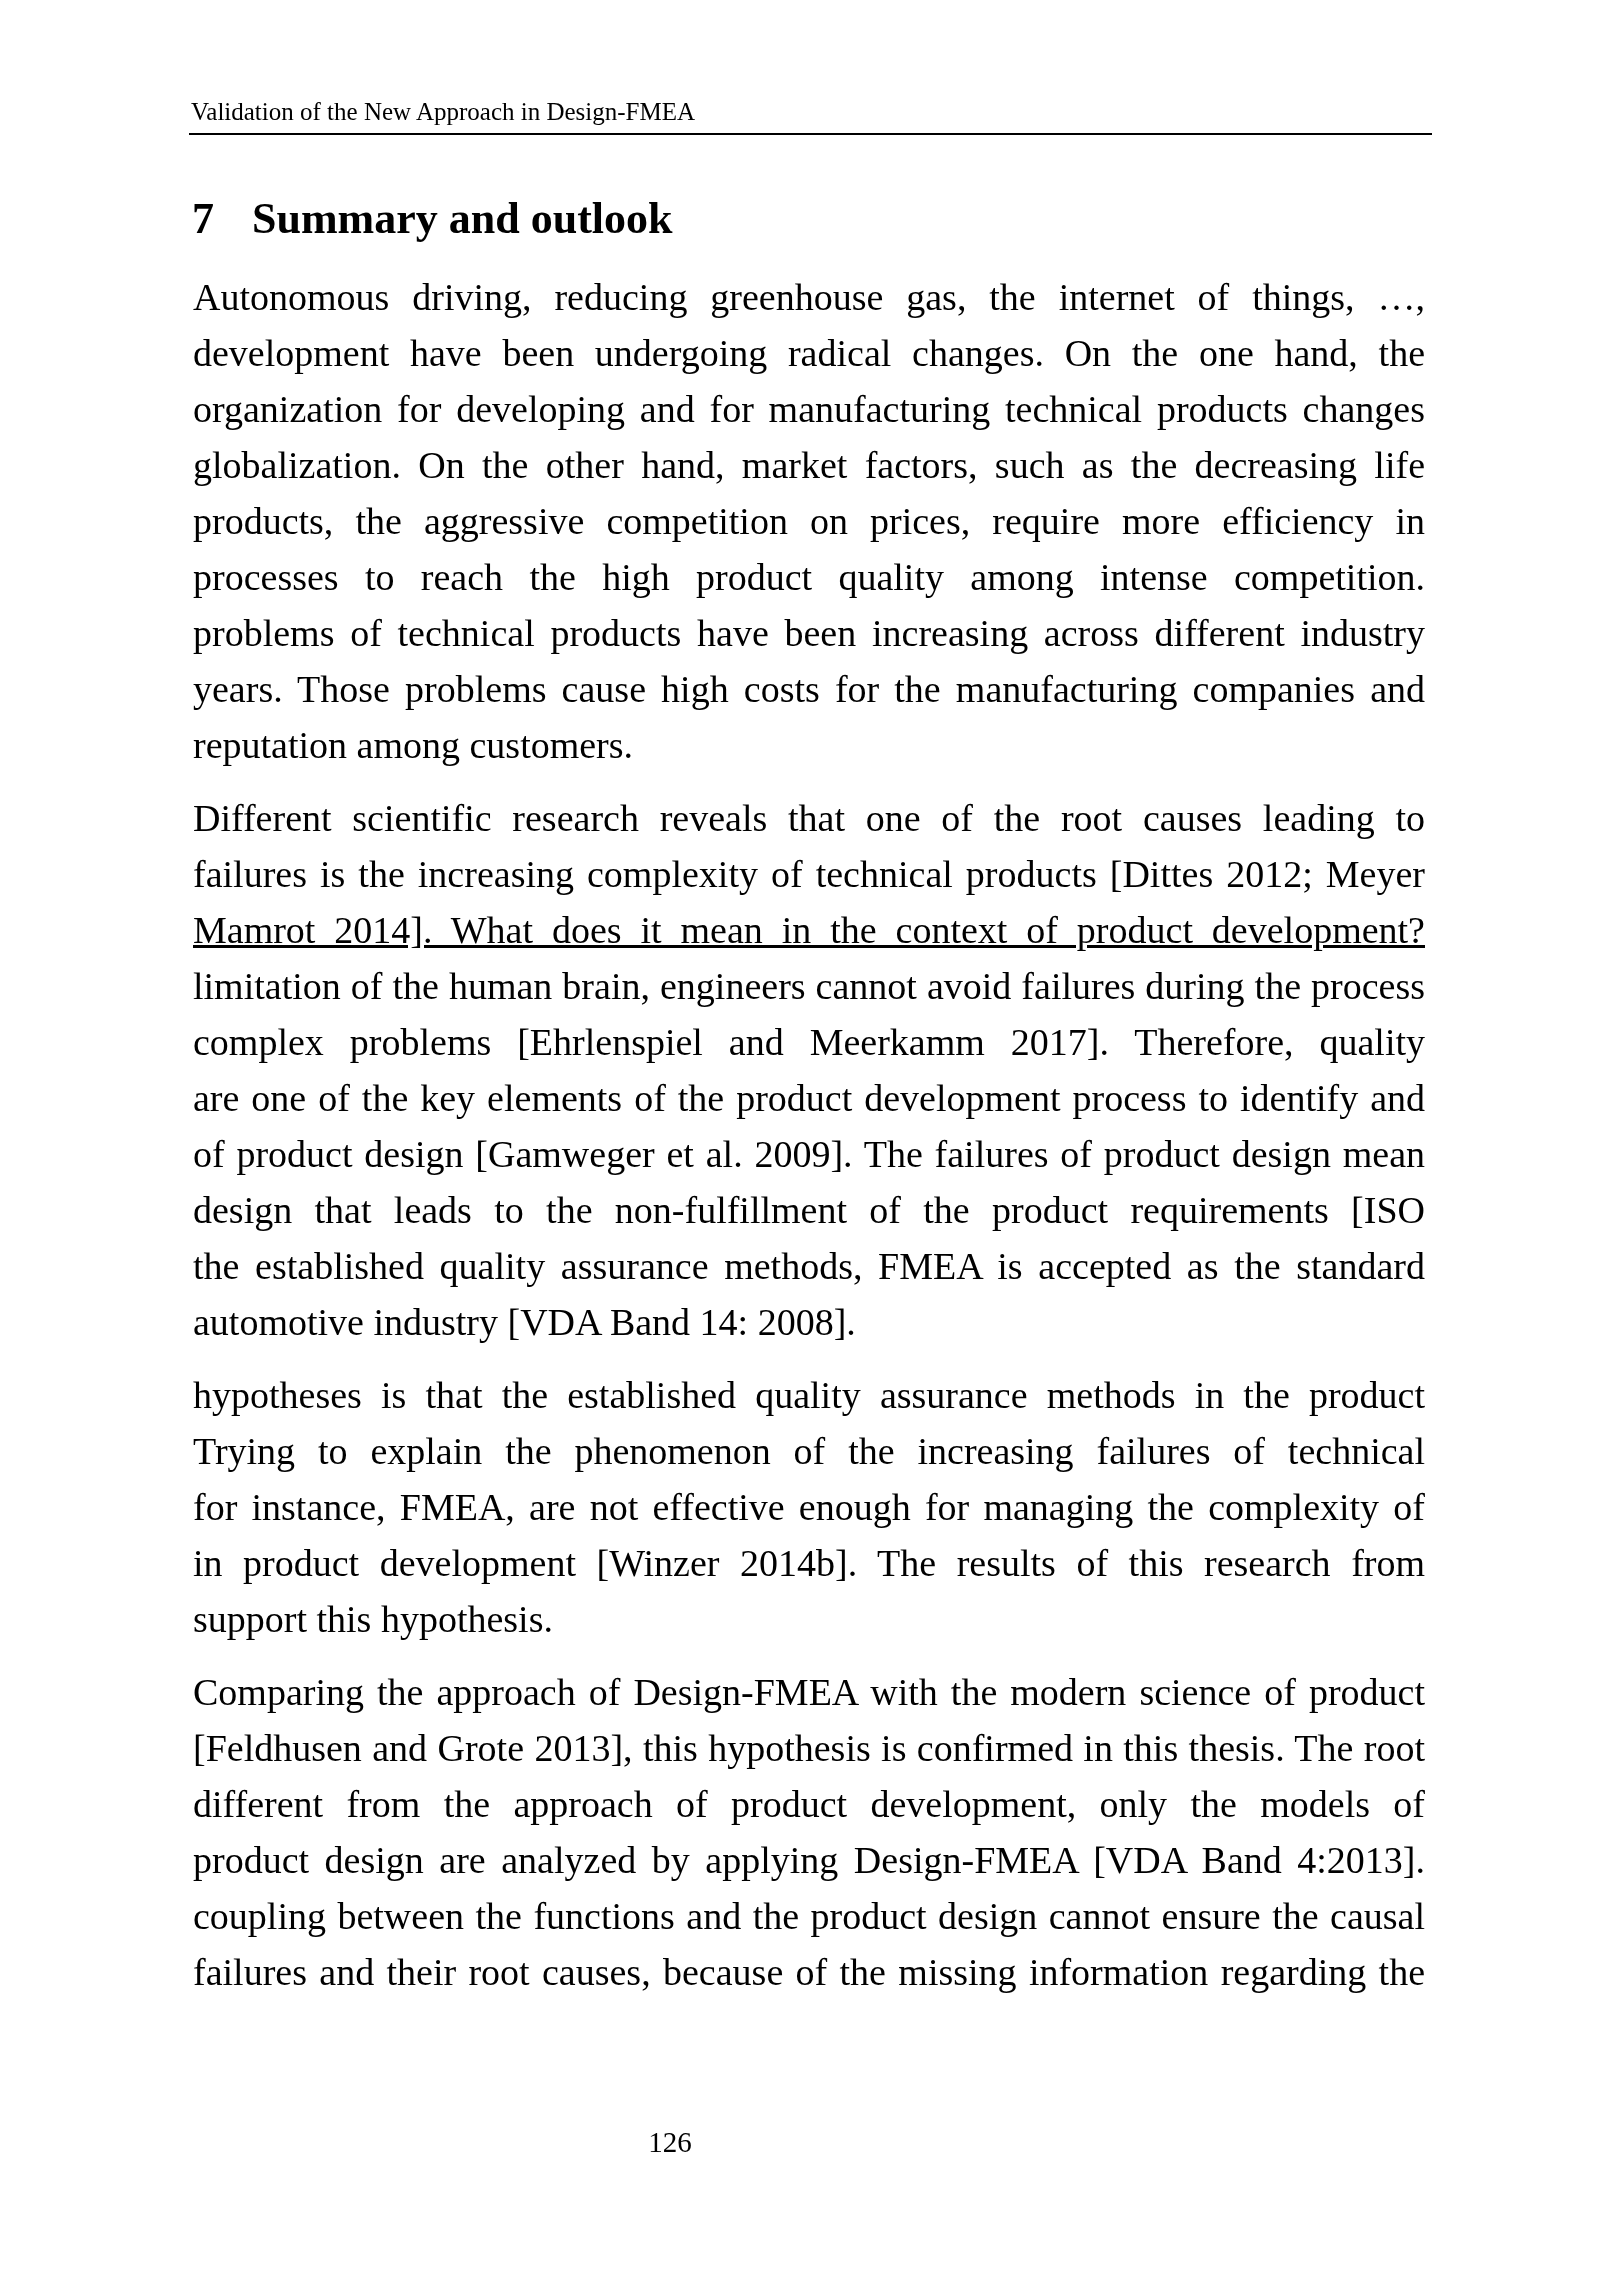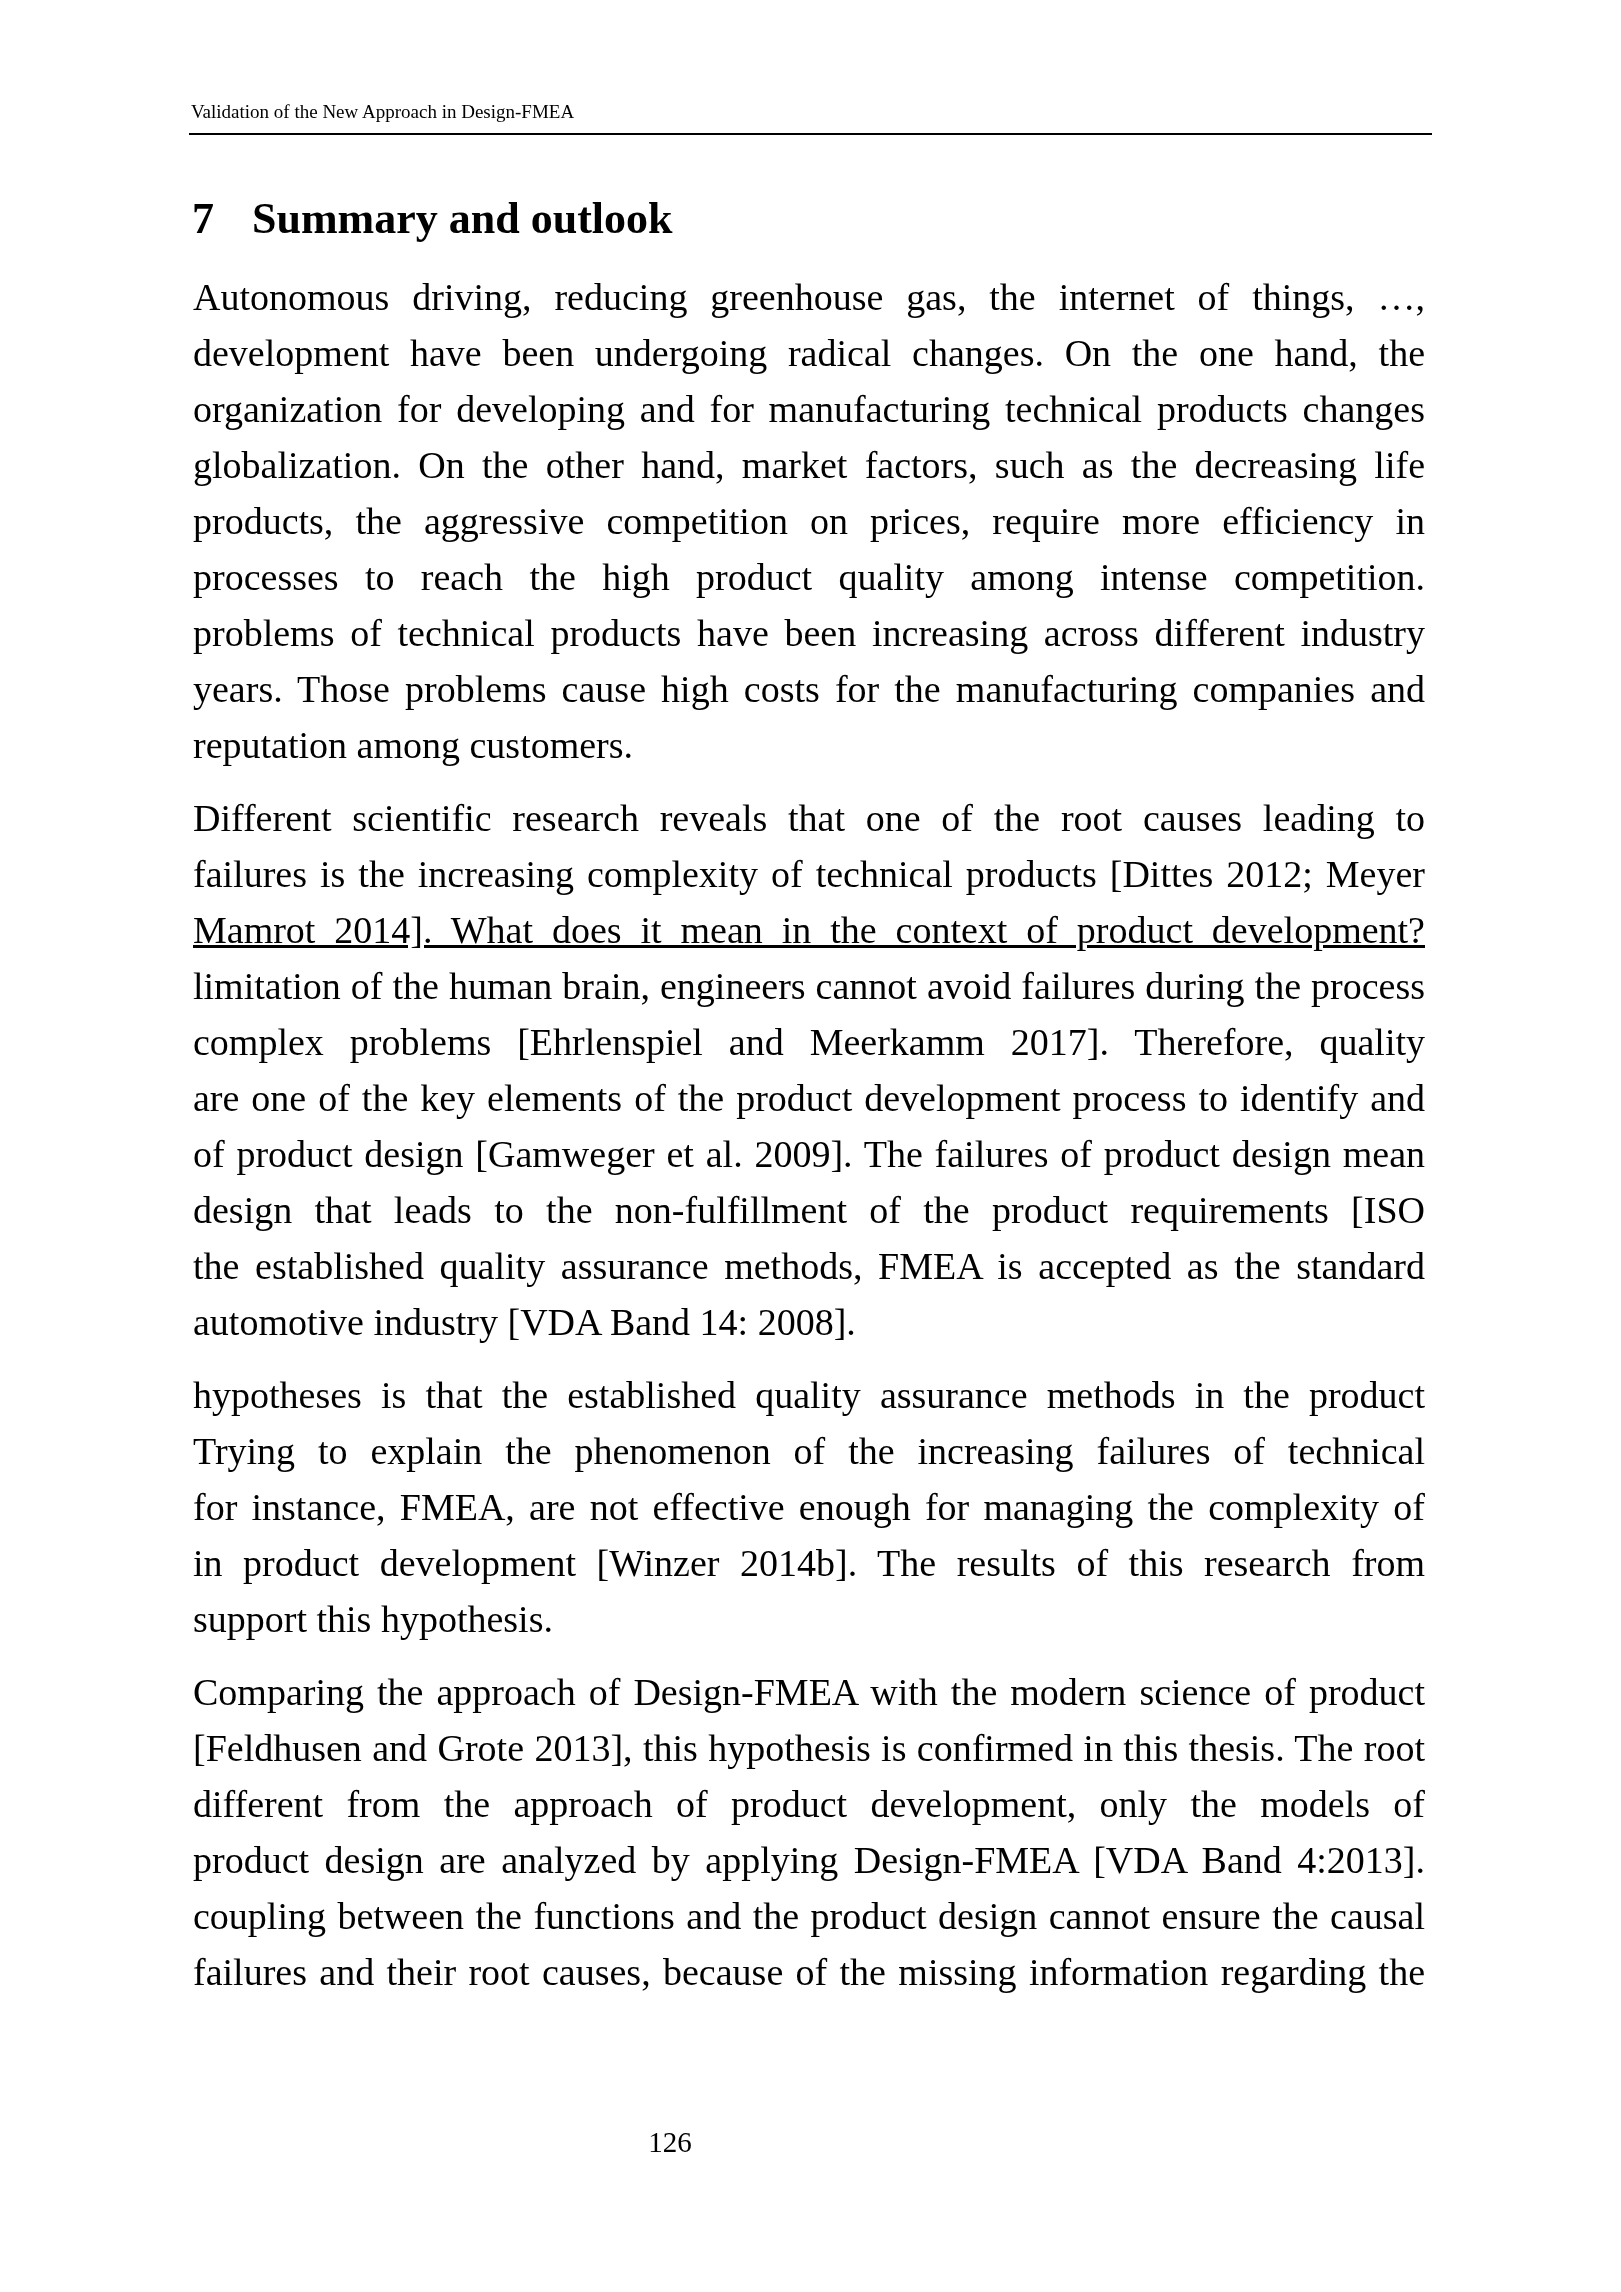--- a/index.html
+++ b/index.html
@@ -12,21 +12,21 @@
     height: 2293px;
     position: relative;
     overflow: hidden;
     font-family: "Liberation Serif", "DejaVu Serif", serif;
     color: #000000;
   }
   .running-header {
     position: absolute;
     left: 191px;
     top: 94px;
-    font-size: 19px;
+    font-size: 25px;
     line-height: 35px;
     white-space: nowrap;
   }
   .header-rule {
     position: absolute;
     left: 189px;
     top: 133px;
     width: 1243px;
     height: 2px;
     background: #000000;

